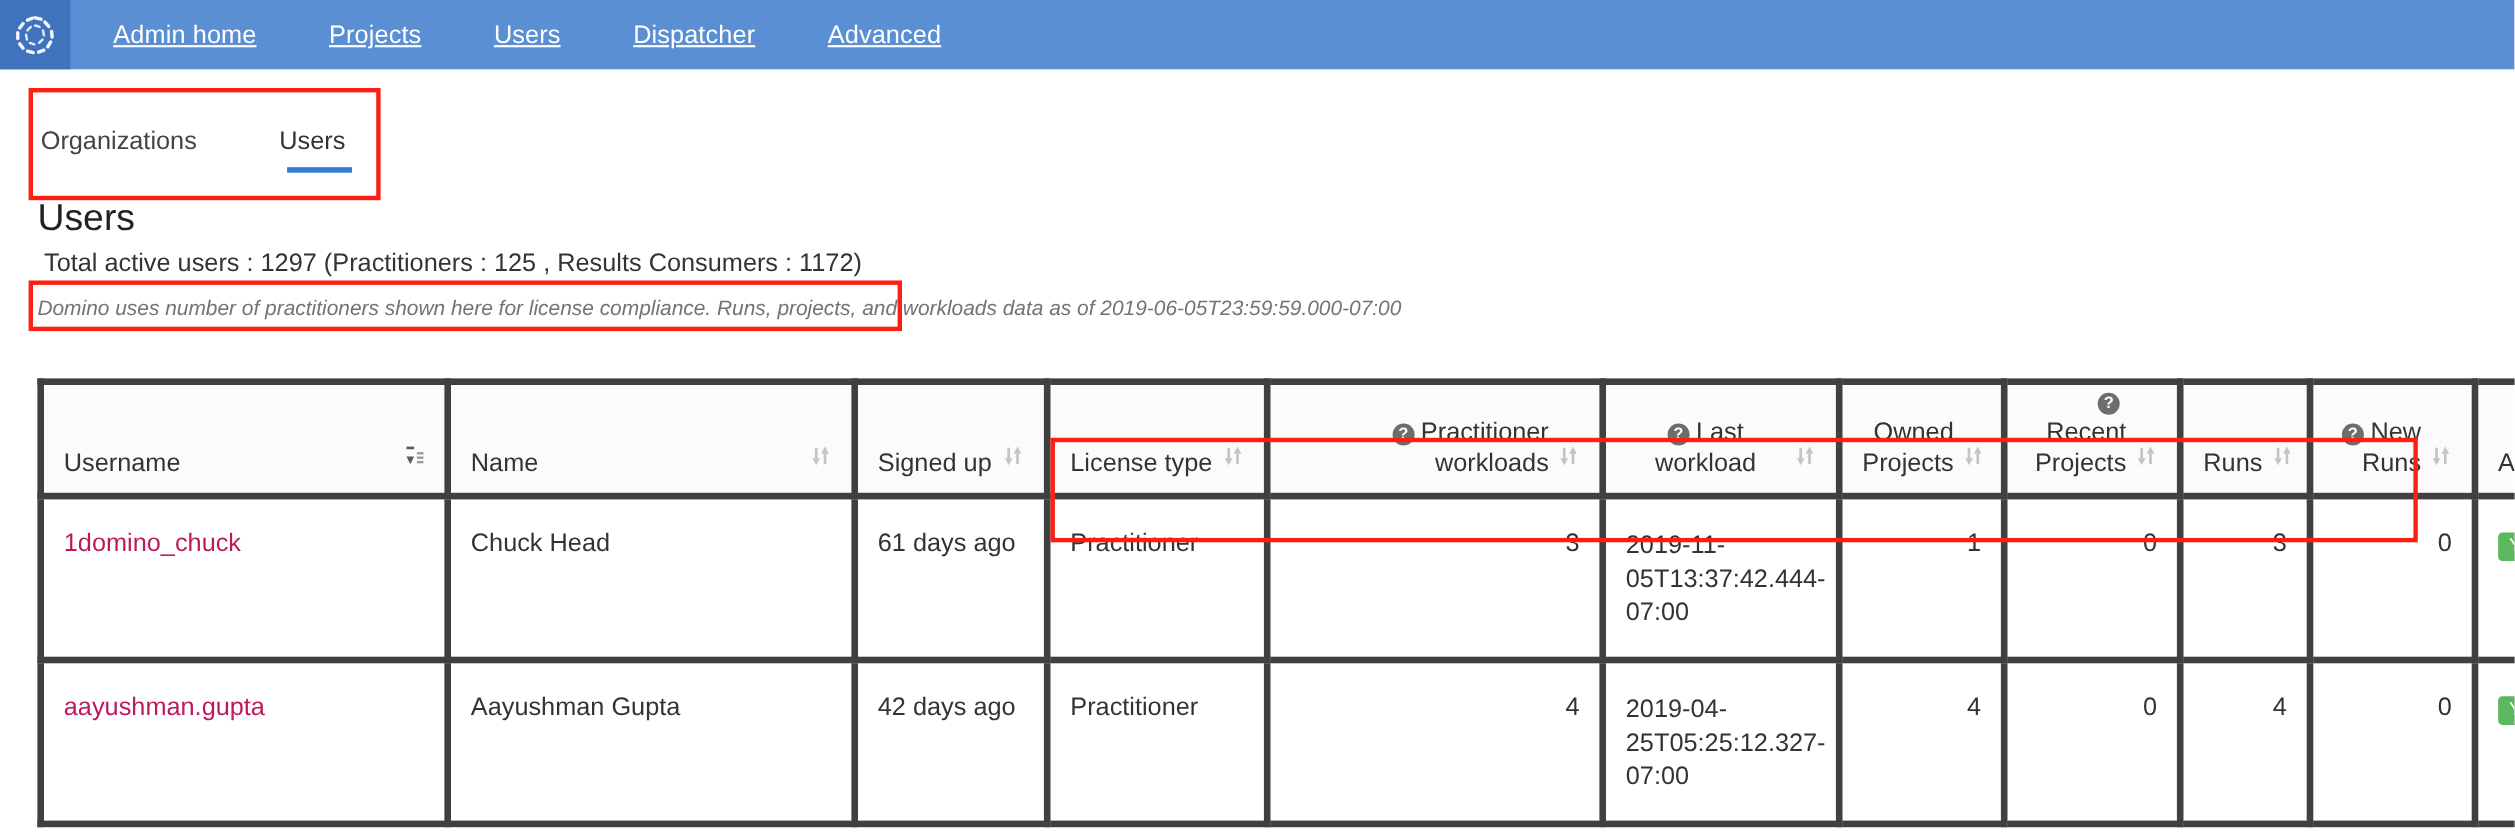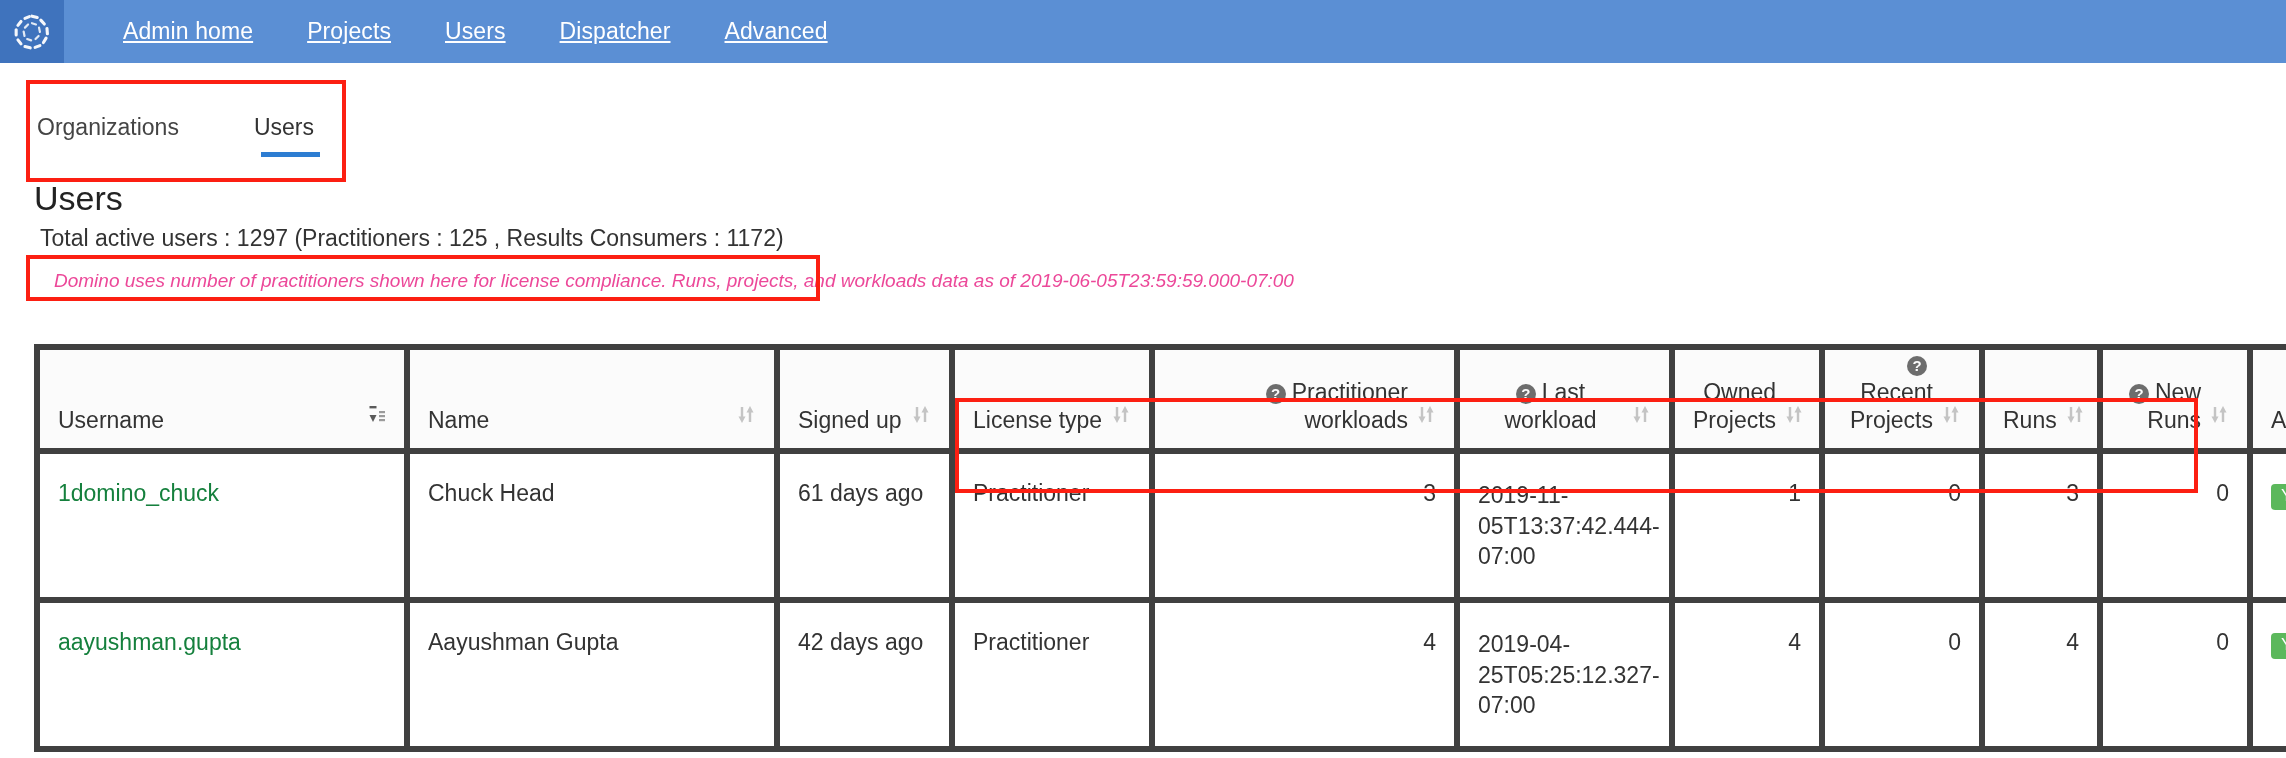--- a/index.html
+++ b/index.html
@@ -22,22 +22,22 @@
     width: 64px;
     background: #3f73bd;
     display: flex;
     align-items: center;
     justify-content: center;
   }
   .logo-svg { width: 44px; height: 44px; display: block; }
   .nav-items {
     display: flex;
     align-items: center;
-    padding-left: 32px;
-    gap: 0px;
+    padding-left: 12px;
+    gap: 12px;
   }
   .nav-item {
     color: #ffffff;
     font-size: 23px;
     padding: 0 27px;
     line-height: 63px;
     white-space: nowrap;
     letter-spacing: .1px;
   }
 
@@ -90,22 +90,22 @@
   }
   .total-line {
     font-size: 23px;
     color: #333333;
     padding-left: 40px;
     margin-top: 7px;
   }
   .note-line {
     font-size: 19px;
     font-style: italic;
-    color: #ec4899;
-    padding-left: 54px;
+    color: #737373;
+    padding-left: 34px;
     margin-top: 18px;
   }
 
   
   .table-scroll {
     margin-top: 52px;
     padding-left: 34px;
     padding-right: 10px;
   }
   table.users {
@@ -154,21 +154,21 @@
   }
 
   table.users tbody td {
     font-size: 23px;
     color: #333333;
     padding: 26px 18px;
     height: 128px;
   }
   td.num { text-align: right; }
   .link {
-    color: #15803d;
+    color: #be185d;
     text-decoration: none;
   }
   .badge-yes {
     display: inline-block;
     background: #5cb85c;
     color: #ffffff;
     font-size: 17px;
     padding: 3px 10px 4px 10px;
     border-radius: 4px;
     line-height: 1.1;

